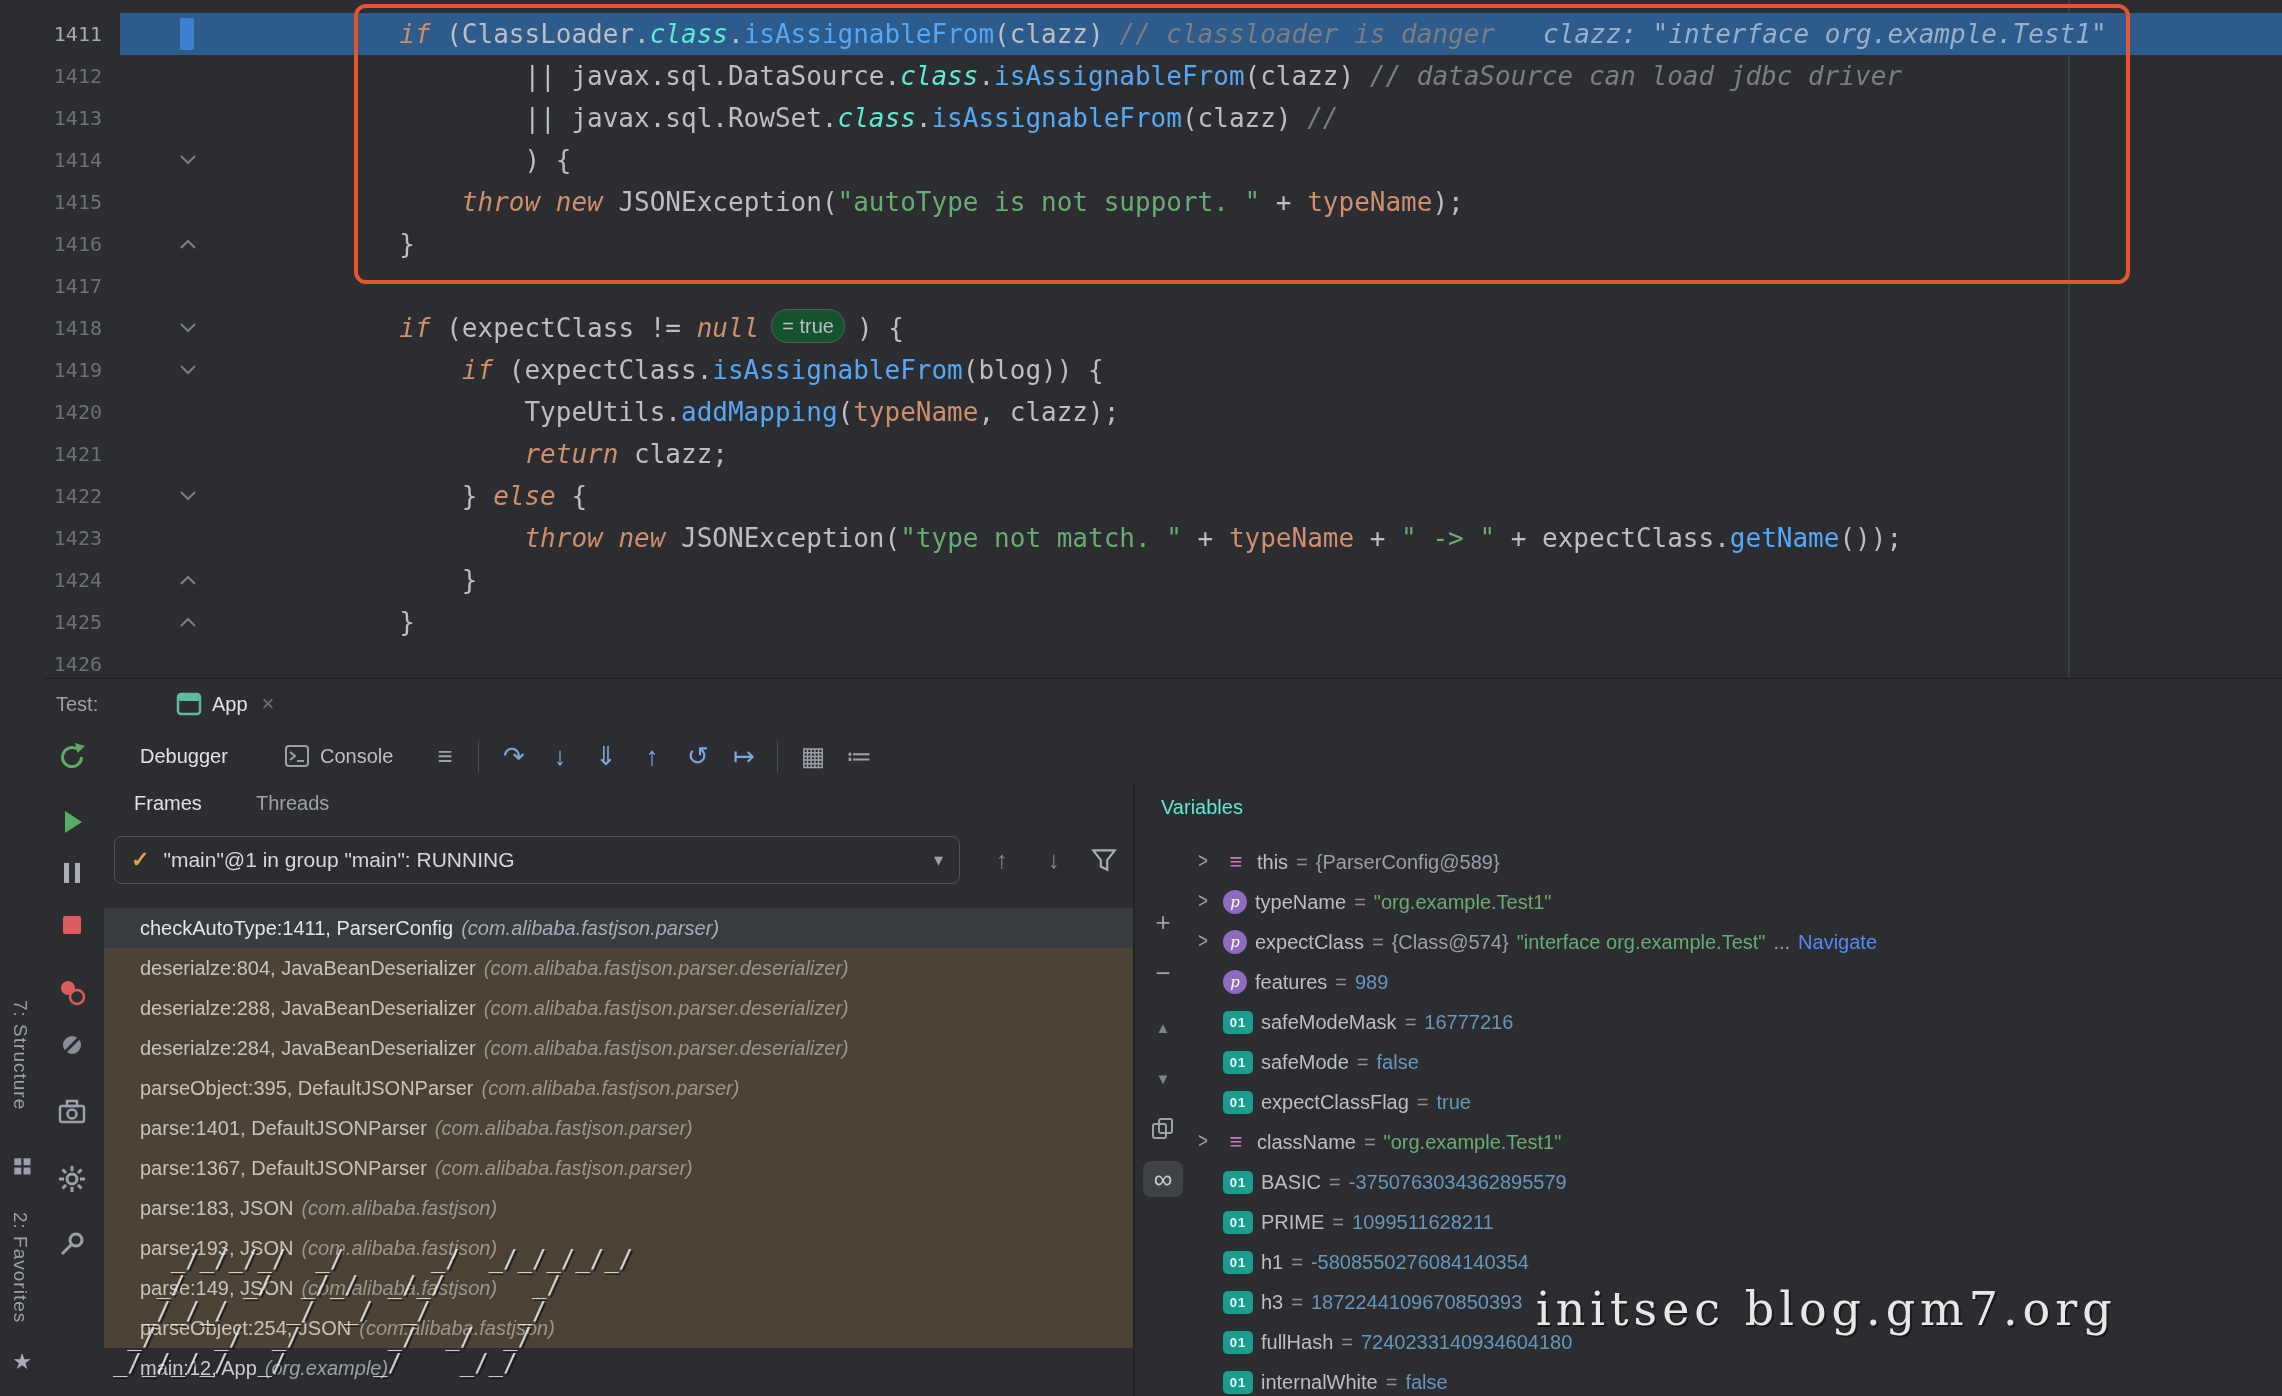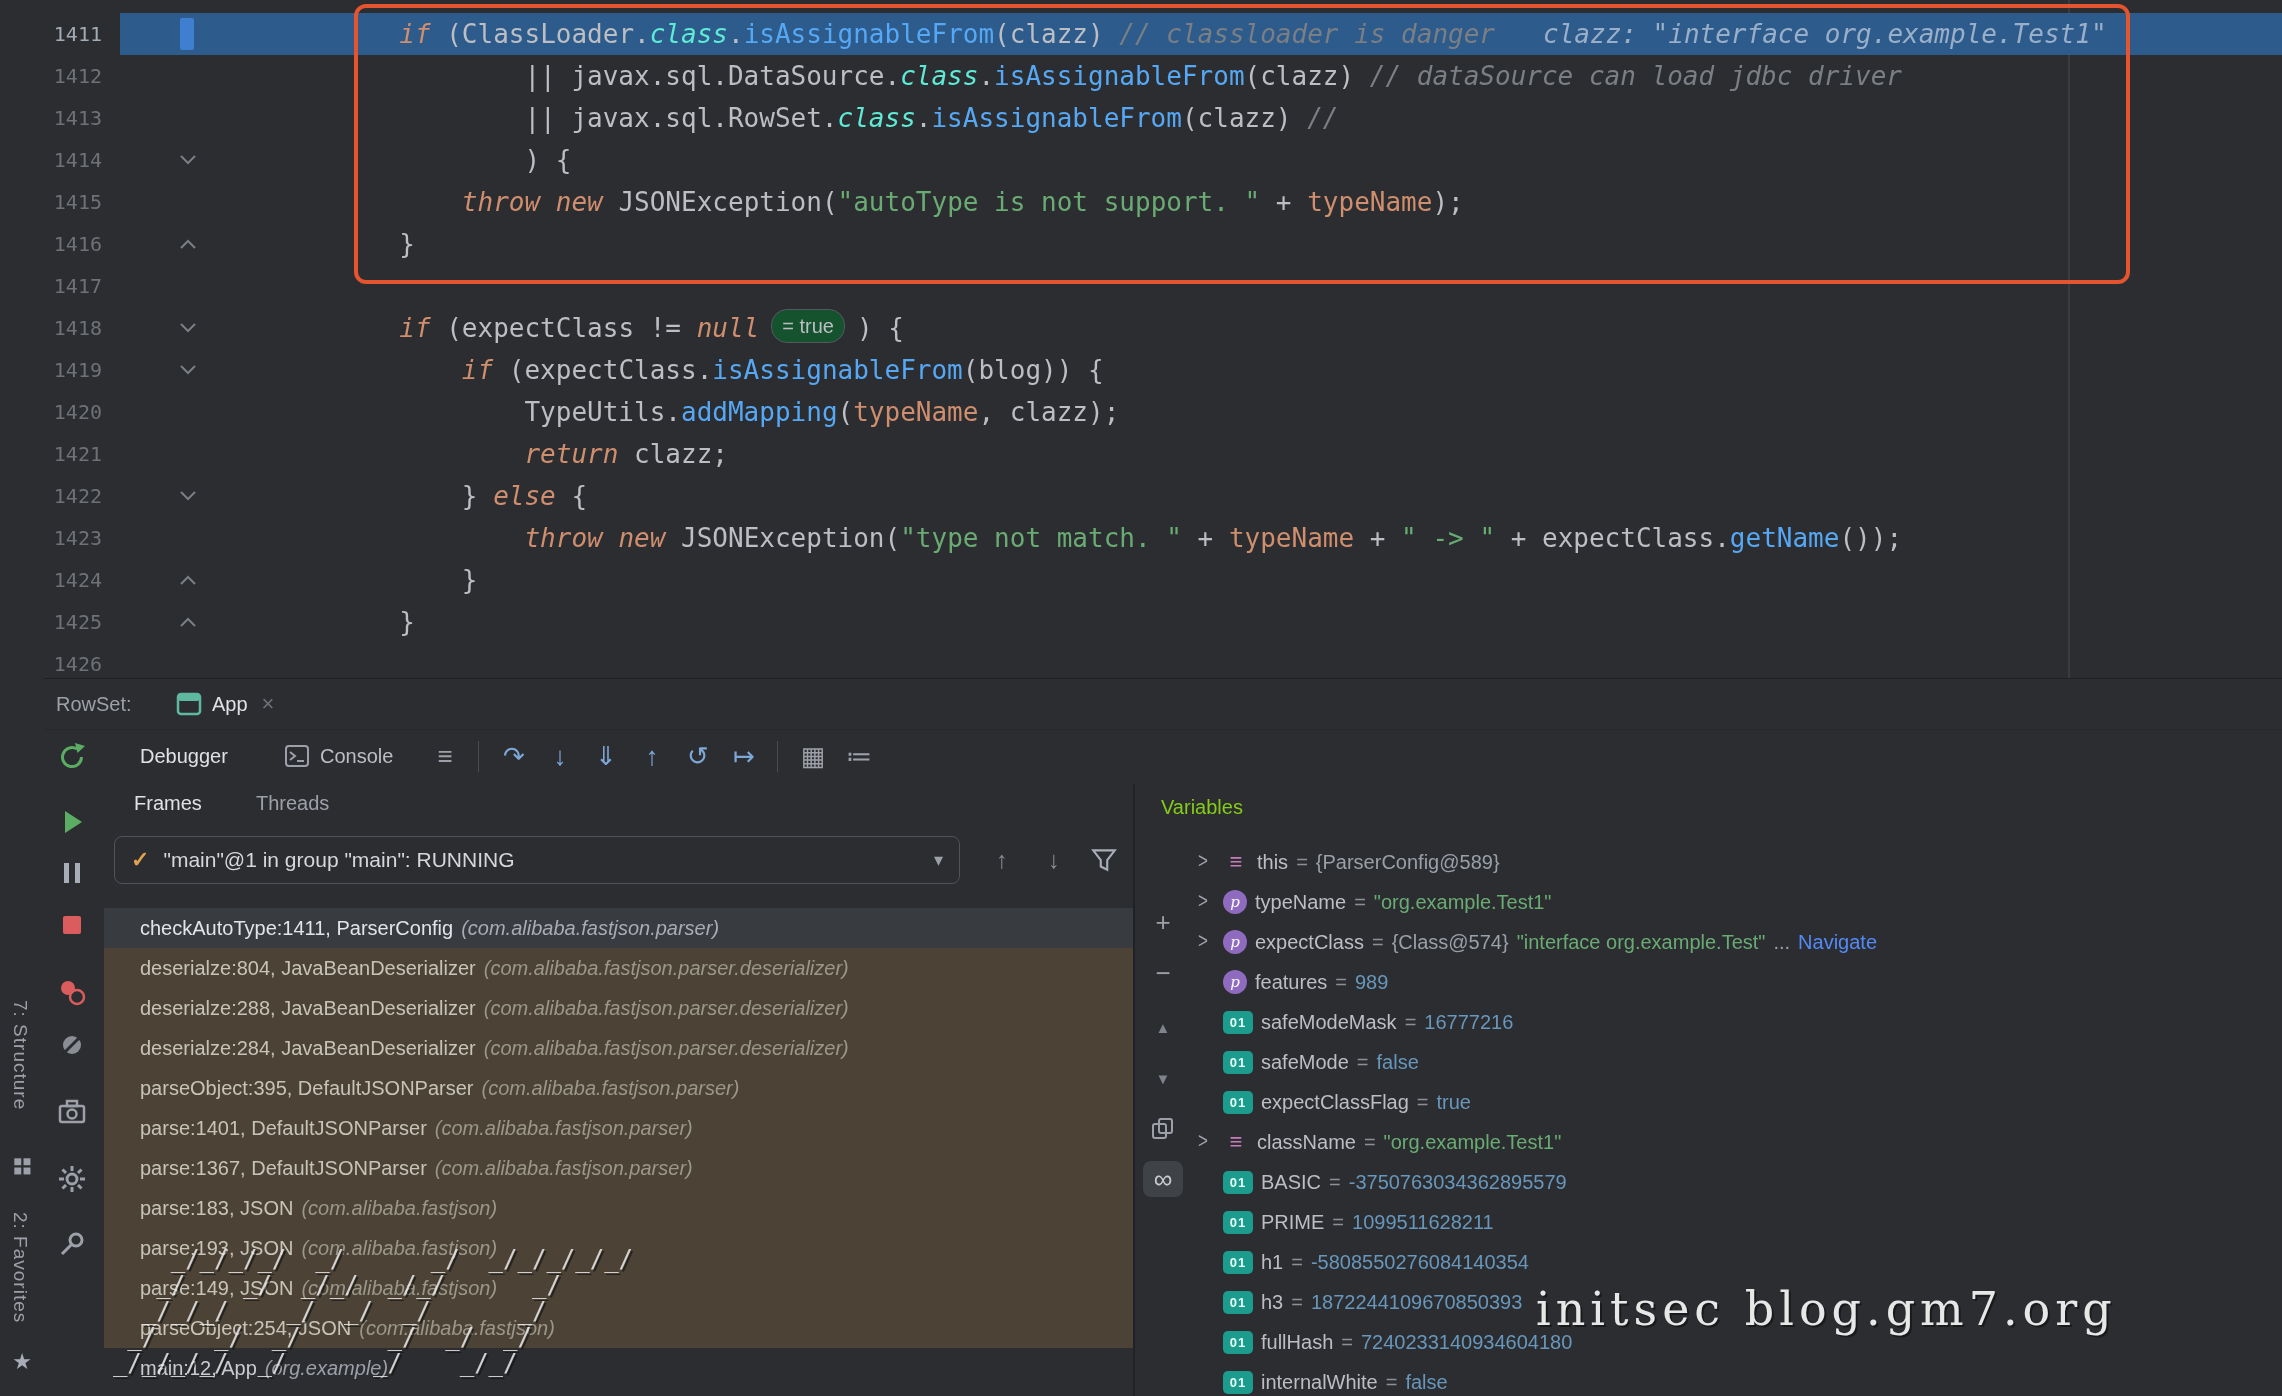--- a/index.html
+++ b/index.html
@@ -70,21 +70,21 @@
   .frame-row .p{color:#9C978B;font-style:italic;margin-left:8px}
   .frame-row.sel{background:#383B40}
   .frame-row.sel .m{color:#E2E4E8}
   .frame-row.sel .p{color:#A9ACB2}
   .frame-row.lib{background:#4C4336}
   .frame-row.plain .m{color:#C9CBD0}
   .frame-row.plain .p{color:#9DA0A8}
 
   
   #vars-panel{position:absolute;left:1133px;top:784px;right:0;bottom:0;border-left:2px solid #202225;overflow:hidden}
-  #vars-title{position:absolute;left:26px;top:12px;font-size:20px;color:#84cc16}
+  #vars-title{position:absolute;left:26px;top:12px;font-size:20px;color:#5eead4}
   #vars-side{position:absolute;left:0;top:56px;width:56px;bottom:0}
   .side-ico{position:absolute;left:8px;width:40px;height:40px;display:flex;align-items:center;justify-content:center;color:#9DA0A8;font-size:26px}
   .side-ico.tri{font-size:15px;color:#7F848C}
   .side-ico.boxed{background:#3F4247;border-radius:8px;color:#C8CBD0;height:36px}
   #vars-rows{position:absolute;left:56px;top:58px;right:0;bottom:0;overflow:hidden}
   .var-row{height:40px;display:flex;align-items:center;gap:8px;font-size:20px;white-space:nowrap}
   .vchev{display:inline-block;width:24px;text-align:center;color:#9DA0A8;font-size:17px;transform:scaleY(1.25)}
   .vic-obj{width:26px;text-align:center;color:#C77DBB;font-weight:bold;font-size:22px}
   .vic-p{min-width:24px;height:24px;border-radius:50%;background:#8F6BC0;color:#fff;font-size:15px;font-style:italic;
          display:flex;align-items:center;justify-content:center;font-family:"DejaVu Serif",serif}
@@ -210,21 +210,21 @@
         </div>
         <div class="line">
           <span class="num">1426</span>
           <span class="code"></span>
         </div>
       </div>
   </div>
   <div id="annotation"></div>
 
   <div id="debug-bar">
-    <span id="debug-label">RowSet:</span>
+    <span id="debug-label">Test:</span>
     <div id="debug-tab">
       <svg width="26" height="26" viewBox="0 0 26 26">
         <rect x="2" y="3" width="22" height="20" rx="3" fill="none" stroke="#5FB8A0" stroke-width="2.5"></rect>
         <rect x="2" y="3" width="22" height="7" rx="3" fill="#5FB8A0"></rect>
       </svg>
       <span class="title">App</span>
       <span class="close">×</span>
     </div>
   </div>
 

